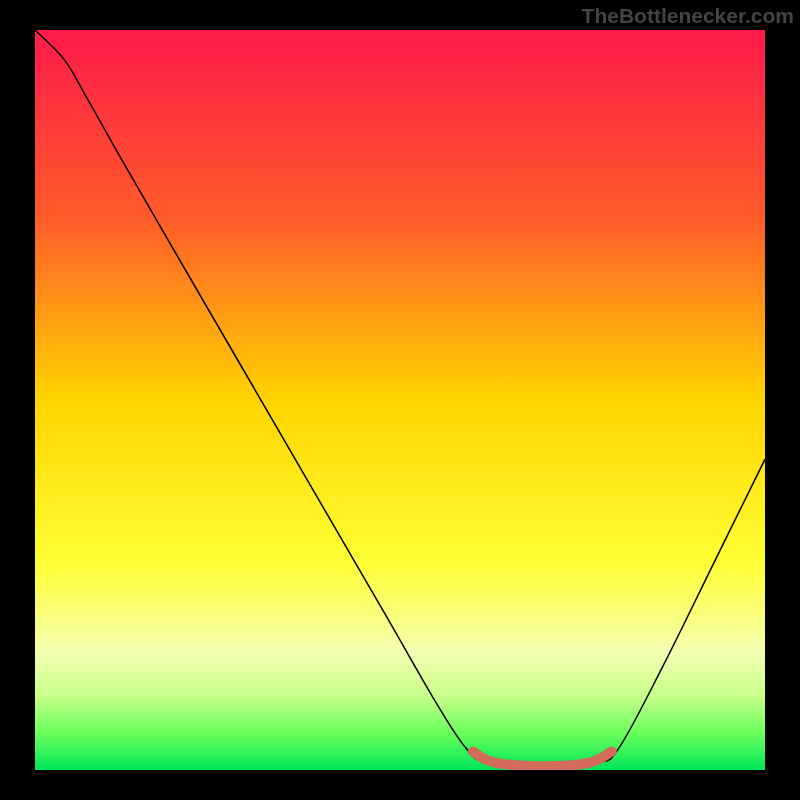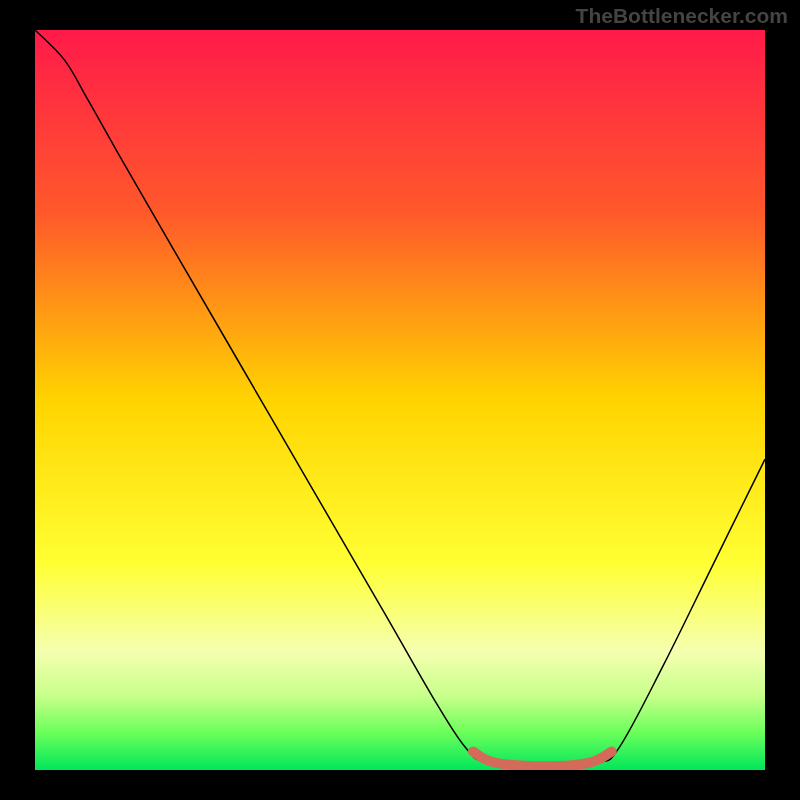--- a/index.html
+++ b/index.html
@@ -7,21 +7,21 @@
     width: 800px;
     height: 800px;
     background: #000;
     position: relative;
     font-family: Arial, sans-serif;
     overflow: hidden;
   }
   .watermark {
     position: absolute;
     top: 4px;
-    right: 12px;
+    right: 6px;
     color: #444;
     font-size: 21px;
     font-weight: bold;
     z-index: 10;
   }
   .plot-area {
     position: absolute;
     left: 35px;
     top: 30px;
     width: 730px;

